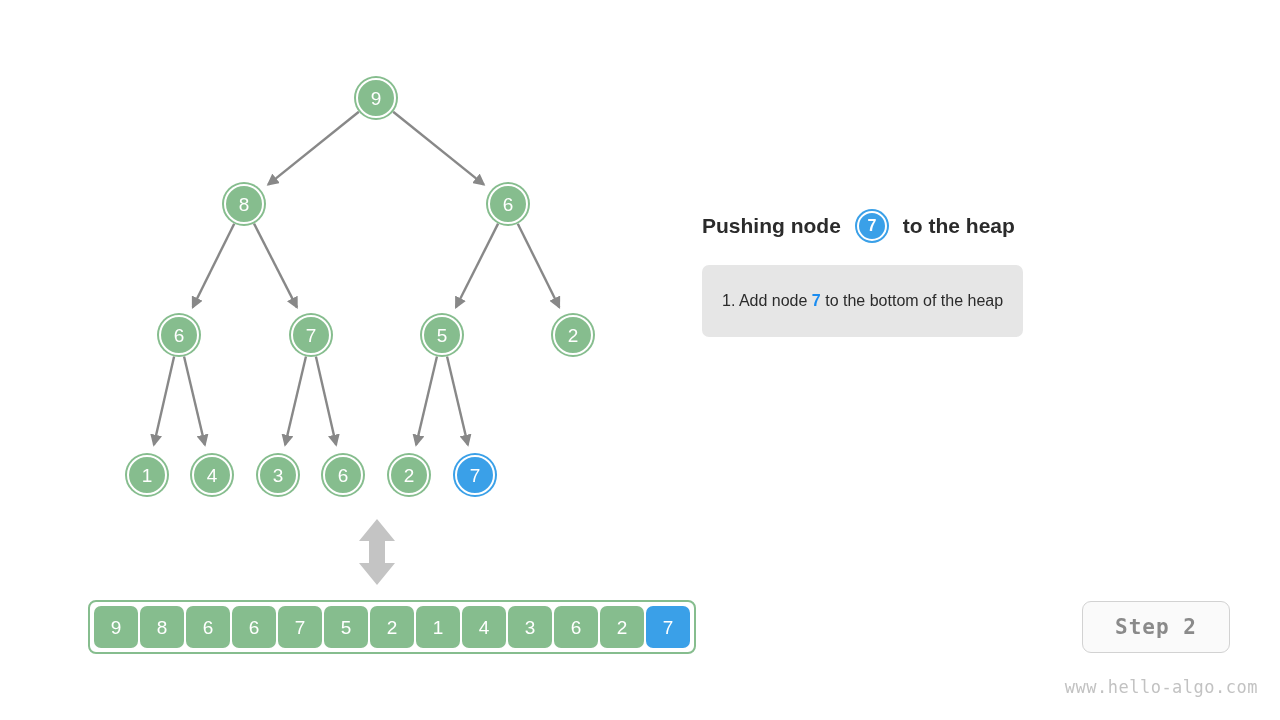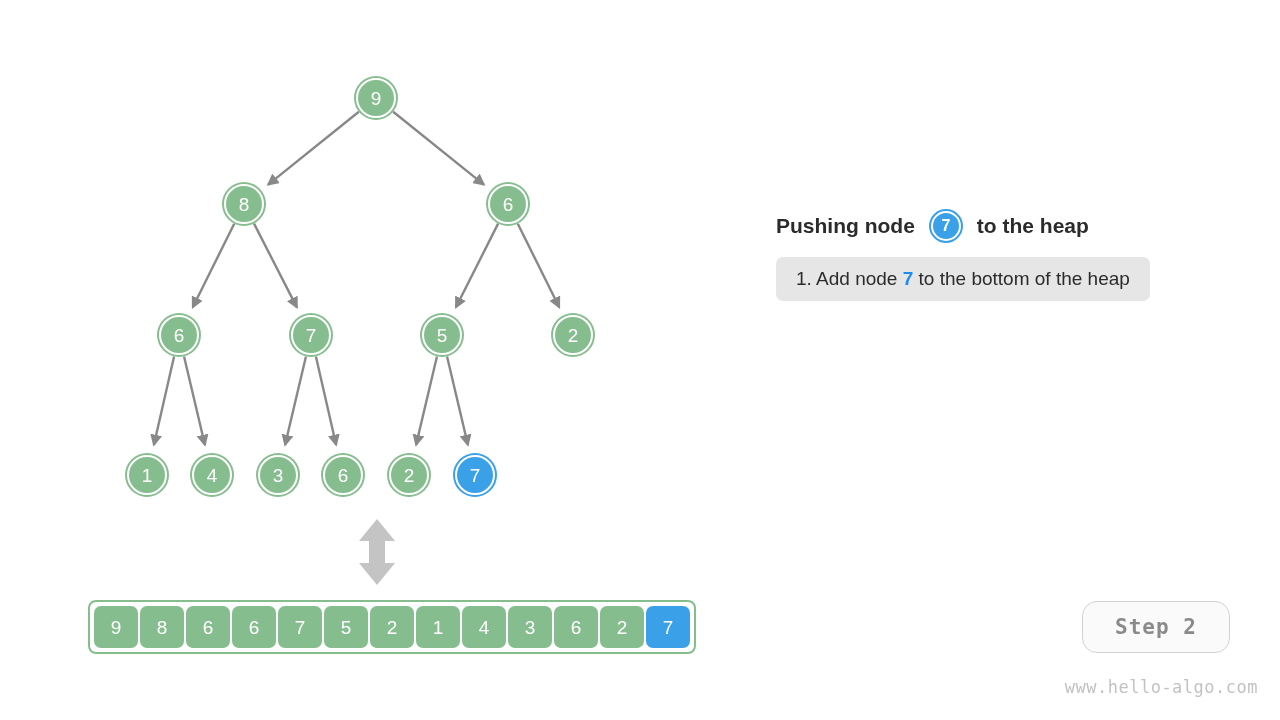--- a/index.html
+++ b/index.html
@@ -94,21 +94,21 @@
     font-size: 19px;
     color: #ffffff;
     line-height: 1;
   }
   .cell.green { background: #86bd8e; }
   .cell.blue  { background: #3aa0e8; }
 
   
   #panel {
     position: absolute;
-    left: 776px;
+    left: 702px;
     top: 206px;
     width: 500px;
   }
   #panel-title {
     display: flex;
     align-items: center;
     font-size: 21px;
     font-weight: bold;
     color: #2b2b2b;
     height: 40px;
@@ -124,44 +124,44 @@
     background: #3aa0e8;
     border: 2px solid #ffffff;
     box-shadow: 0 0 0 2px #3aa0e8;
     color: #ffffff;
     font-size: 16px;
     font-weight: bold;
     margin: 0 16px;
     box-sizing: border-box;
   }
   #step-box {
-    margin-top: 11px;
+    margin-top: 19px;
     background: #e6e6e6;
     border-radius: 7px;
-    padding: 11px 20px;
-    font-size: 19px;
+    padding: 27px 20px;
+    font-size: 16px;
     color: #2b2b2b;
     display: inline-block;
     white-space: nowrap;
   }
   #step-box .hl {
     color: #1a8cf0;
     font-weight: bold;
   }
 
   
   #step-badge {
     position: absolute;
     left: 1082px;
     top: 601px;
     width: 148px;
     height: 52px;
     box-sizing: border-box;
     border: 1px solid #d2d2d2;
-    border-radius: 15px;
+    border-radius: 9px;
     background: #fafafa;
     display: flex;
     align-items: center;
     justify-content: center;
     font-family: "DejaVu Sans Mono", "Liberation Mono", monospace;
     font-size: 21px;
     font-weight: bold;
     color: #8a8a8a;
     letter-spacing: 1px;
   }

